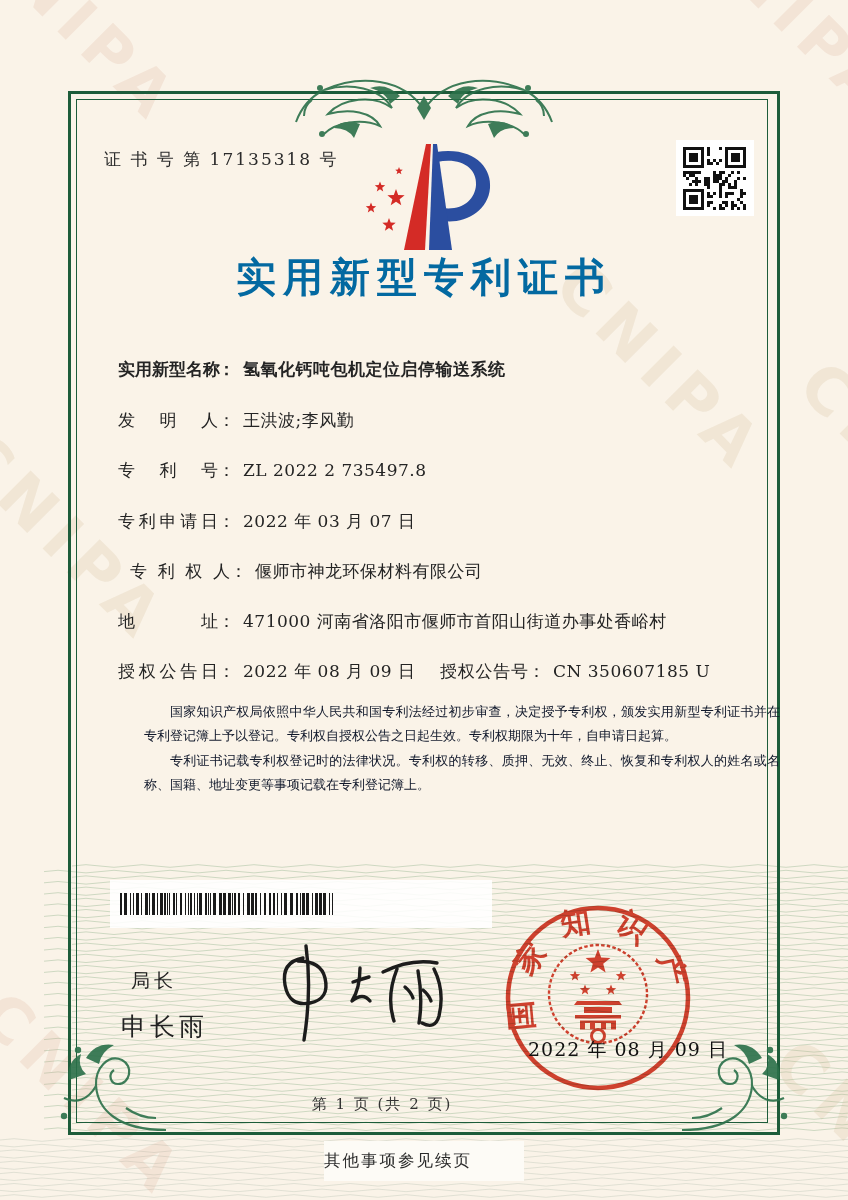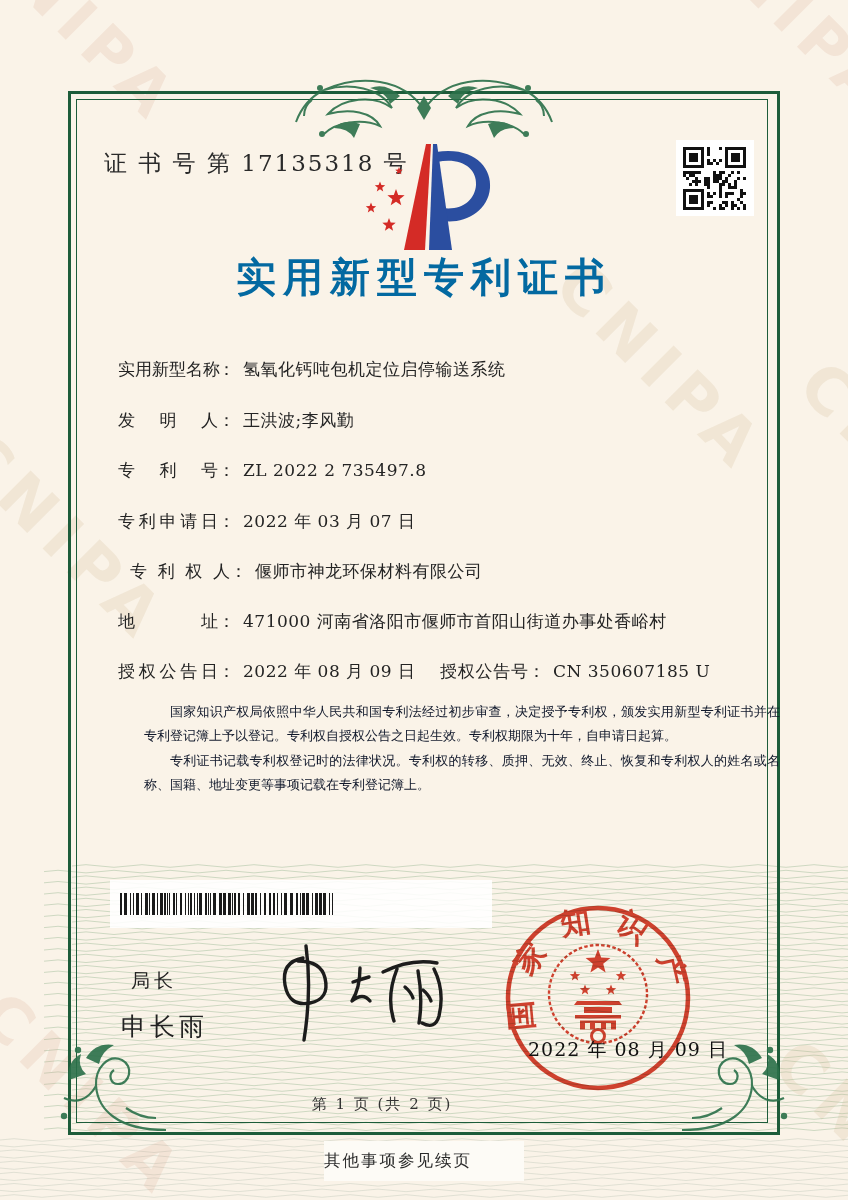--- a/index.html
+++ b/index.html
@@ -21,21 +21,21 @@
   
   .border-outer{
     position:absolute; left:68px; top:91px; width:706px; height:1038px;
     border:3px solid #1d5c3a; z-index:2;
   }
   .border-inner{
     position:absolute; left:76px; top:99px; width:690px; height:1022px;
     border:1px solid #1d5c3a; z-index:2;
   }
   .cert-no{
-    position:absolute; left:104px; top:148px; font-size:23px;
+    position:absolute; left:104px; top:148px; font-size:17px;
     letter-spacing:2px; color:#2a2a2a; z-index:5;
   }
   .title{
     position:absolute; left:0; top:250px; width:848px; text-align:center;
     font-size:40px; font-weight:bold; letter-spacing:7px; color:#0369a1; z-index:5;
   }
   .field-row{
     position:absolute; left:118px; width:630px; font-size:17px;
     color:#242424; z-index:5; white-space:nowrap;
   }
@@ -401,21 +401,21 @@
         <rect x="60" y="30" width="3" height="3" fill="#111"></rect>
         <rect x="60" y="45" width="3" height="3" fill="#111"></rect>
         <rect x="60" y="57" width="3" height="3" fill="#111"></rect>
         <rect x="60" y="60" width="3" height="3" fill="#111"></rect>
       </svg>
   </div>
 
   <div class="title">实用新型专利证书</div>
 
   <div id="fields">
-      <div class="field-row" style="top: 358px;"><span class="flabel">实用新型名称</span><span class="fcolon">：</span><span class="fvalue">氢氧化钙吨包机定位启停输送系统</span></div>
+      <div class="field-row" style="top: 358px; font-weight: bold;"><span class="flabel">实用新型名称</span><span class="fcolon">：</span><span class="fvalue">氢氧化钙吨包机定位启停输送系统</span></div>
       <div class="field-row" style="top: 409px;"><span class="flabel">发明人</span><span class="fcolon">：</span><span class="fvalue">王洪波;李风勤</span></div>
       <div class="field-row" style="top: 459px;"><span class="flabel">专利号</span><span class="fcolon">：</span><span class="fvalue">ZL 2022 2 735497.8</span></div>
       <div class="field-row" style="top: 510px;"><span class="flabel">专利申请日</span><span class="fcolon">：</span><span class="fvalue">2022 年 03 月 07 日</span></div>
       <div class="field-row" style="top: 560px; margin-left: 12px;"><span class="flabel">专利权人</span><span class="fcolon">：</span><span class="fvalue">偃师市神龙环保材料有限公司</span></div>
       <div class="field-row" style="top: 610px;"><span class="flabel">地址</span><span class="fcolon">：</span><span class="fvalue">471000 河南省洛阳市偃师市首阳山街道办事处香峪村</span></div>
       <div class="field-row" style="top: 660px;"><span class="flabel">授权公告日</span><span class="fcolon">：</span><span class="fvalue">2022 年 08 月 09 日</span><span class="fgroup2"><span class="flabel">授权公告号</span><span class="fcolon">：</span><span class="fvalue">CN 350607185 U</span></span></div>
     </div>
 
   <div class="paras">
     <p>国家知识产权局依照中华人民共和国专利法经过初步审查，决定授予专利权，颁发实用新型专利证书并在专利登记簿上予以登记。专利权自授权公告之日起生效。专利权期限为十年，自申请日起算。</p>

